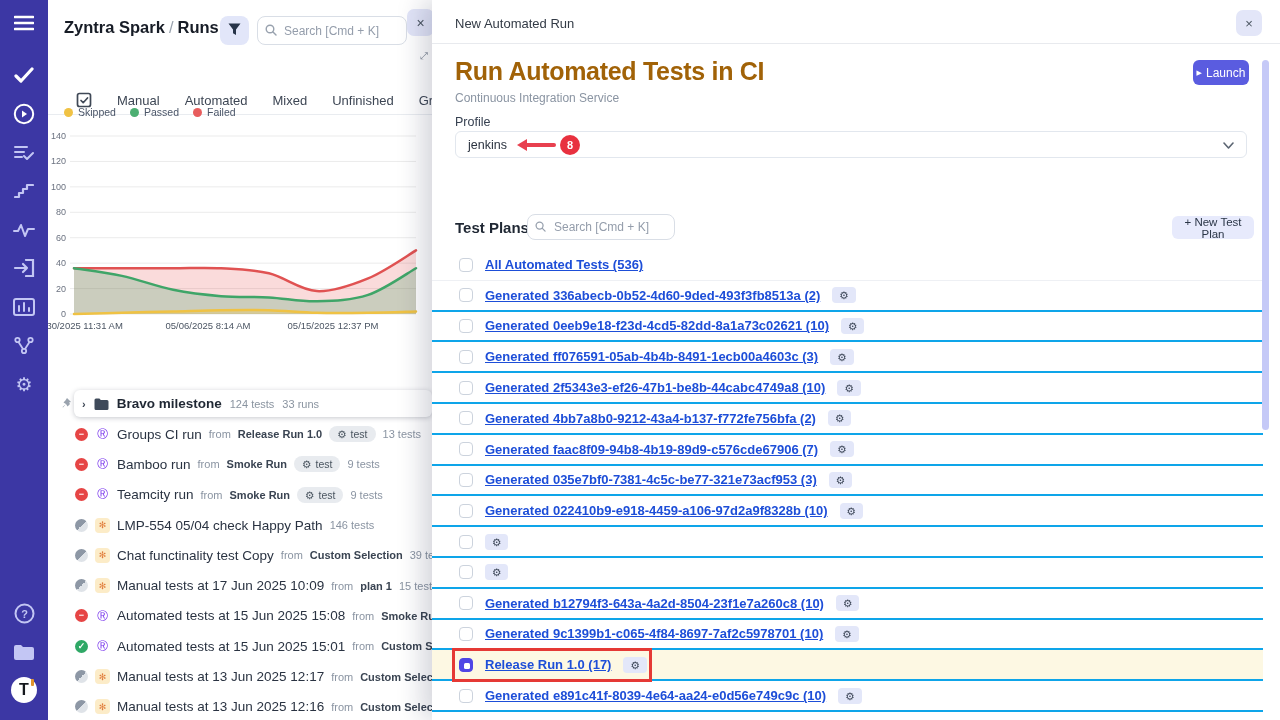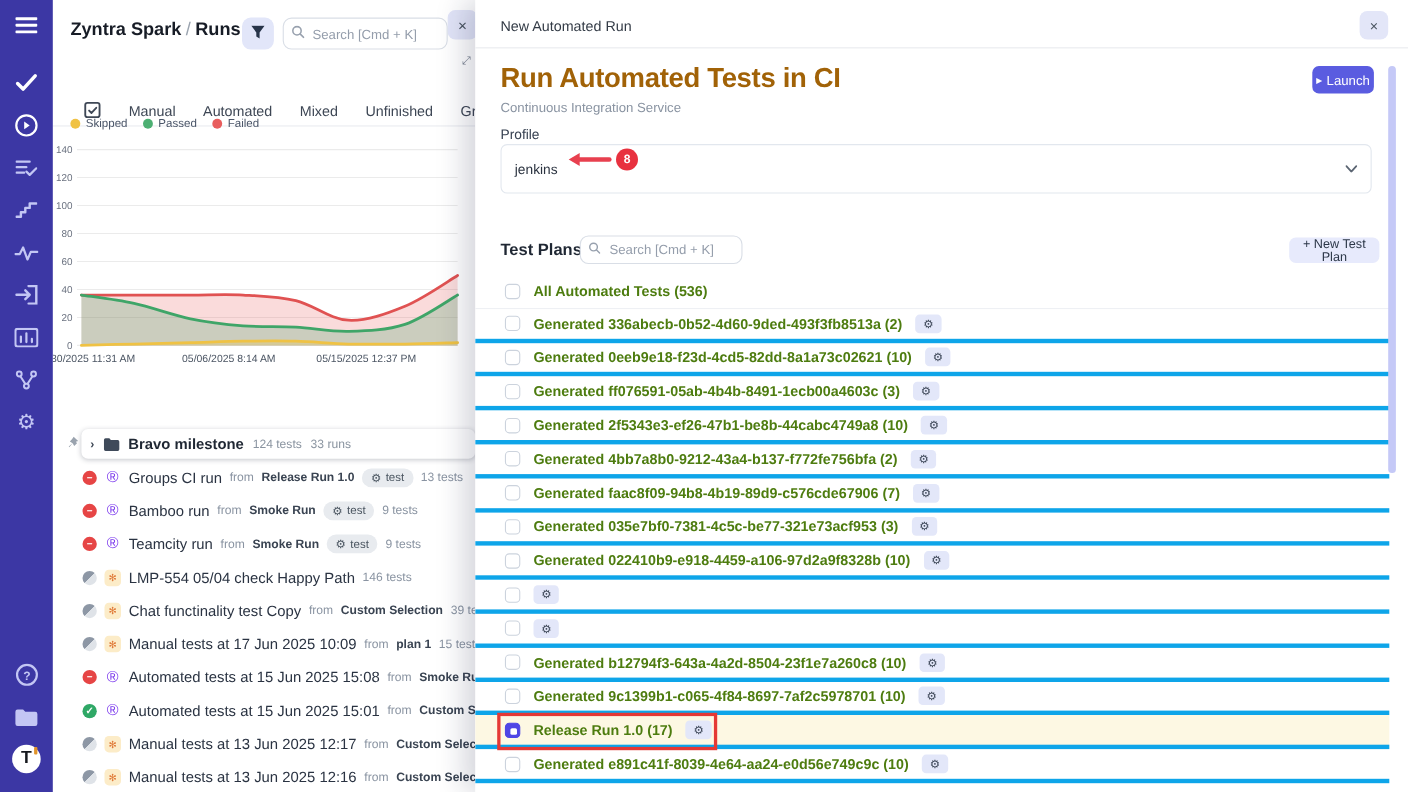--- a/index.html
+++ b/index.html
@@ -62,41 +62,41 @@
   
   #modal { left:432px; top:0; width:848px; height:720px; background:#fff; box-shadow:-10px 0 24px rgba(20,25,60,.18); z-index:10; overflow:hidden; }
   #modal-head { position:absolute; left:0; top:0; width:848px; height:44px; border-bottom:1px solid #e8eaee; }
   #modal-title { position:absolute; left:23px; top:16px; font-size:13px; color:#333b46; }
   #modal-close { position:absolute; left:804px; top:10px; width:26px; height:26px; background:#e3e6f8; border:none; border-radius:7px; color:#4a5560; font-size:13px; cursor:pointer; }
   #run-title { position:absolute; left:23px; top:57px; font-size:25px; font-weight:800; color:#a16207; letter-spacing:-0.3px; }
   #run-sub { position:absolute; left:23px; top:91px; font-size:12px; color:#8a94a2; }
   #launch-btn { position:absolute; left:761px; top:60px; width:56px; height:25px; background:#5a5ce0; color:#fff; border:none; border-radius:6px; font-size:12px; display:flex; align-items:center; justify-content:center; gap:4px; cursor:pointer; font-family:"Liberation Sans",sans-serif; }
   #launch-btn .tri { font-size:7px; }
   #profile-label { position:absolute; left:23px; top:115px; font-size:12.5px; color:#374151; }
-  #profile-select { position:absolute; left:23px; top:131px; width:792px; height:45px; border:1px solid #e2e7ee; border-radius:6px; display:flex; align-items:center; padding:0 12px; font-size:12.5px; color:#2b3340; cursor:pointer; background:#fff; justify-content:space-between; }
+  #profile-select { position:absolute; left:23px; top:131px; width:792px; height:27px; border:1px solid #e2e7ee; border-radius:6px; display:flex; align-items:center; padding:0 12px; font-size:12.5px; color:#2b3340; cursor:pointer; background:#fff; justify-content:space-between; }
   #profile-select .chev { color:#5b6572; font-size:11px; }
 
   
   #anno-arrow { position:absolute; left:88px; top:143px; width:36px; height:4px; background:#e8404f; border-radius:2px; }
   #anno-arrow:before { content:""; position:absolute; left:-9px; top:-4px; border:6px solid transparent; border-right:10px solid #e8404f; }
   #anno-badge { position:absolute; left:128px; top:135px; width:20px; height:20px; background:#e8313f; border-radius:50%; color:#fff; font-size:11px; font-weight:700; display:flex; align-items:center; justify-content:center; }
   #anno-rect { position:absolute; left:20px; top:648px; width:200px; height:34px; border:3px solid #e53935; z-index:4; }
 
   #plans-head { position:absolute; left:23px; top:219px; font-size:15px; font-weight:700; color:#1f2733; }
   #plans-search { left:95px; top:214px; width:148px; height:26px; }
   #new-plan-btn { position:absolute; left:740px; top:216px; width:82px; height:23px; background:#e7eafc; border:none; border-radius:6px; font-size:11.5px; color:#2b3647; cursor:pointer; font-family:"Liberation Sans",sans-serif; }
 
   #plan-list { position:absolute; left:0; top:250px; width:831px; }
-  .plan-row { height:30.8px; display:flex; align-items:center; gap:12px; padding-left:27px; border-bottom:4px solid #0ea5e9; position:relative; }
+  .plan-row { height:30.8px; display:flex; align-items:center; gap:12px; padding-left:27px; border-bottom:2px solid #0ea5e9; position:relative; }
   .plan-row:first-child { border-bottom:1px solid #eef0f4; }
   .plan-row.hl { background:#fdf8e3; }
   .pcheck { width:14px; height:14px; border:1.5px solid #ccd3dd; border-radius:4px; background:#fff; flex:0 0 14px; cursor:pointer; }
   .pcheck.on { background:#4f46e5; border-color:#4f46e5; position:relative; }
   .pcheck.on:after { content:""; position:absolute; left:4px; top:4px; width:6px; height:6px; background:#fff; border-radius:1.5px; }
-  .plan-label { font-size:13px; font-weight:600; color:#4d7c0f; }
+  .plan-label { font-size:13px; font-weight:600; color:#1d4ed8;text-decoration:underline; }
   .gear-chip { background:#e3e7f9; border-radius:4px; padding:2px 7px; font-size:10.5px; color:#3d4758; cursor:pointer; }
 
   #mscroll { position:absolute; left:830px; top:60px; width:7px; height:370px; background:#c5c9f7; border-radius:4px; }
 </style>
 </head>
 <body>
 
 <div id="stage">
 
   <nav id="rail" class="abs">

